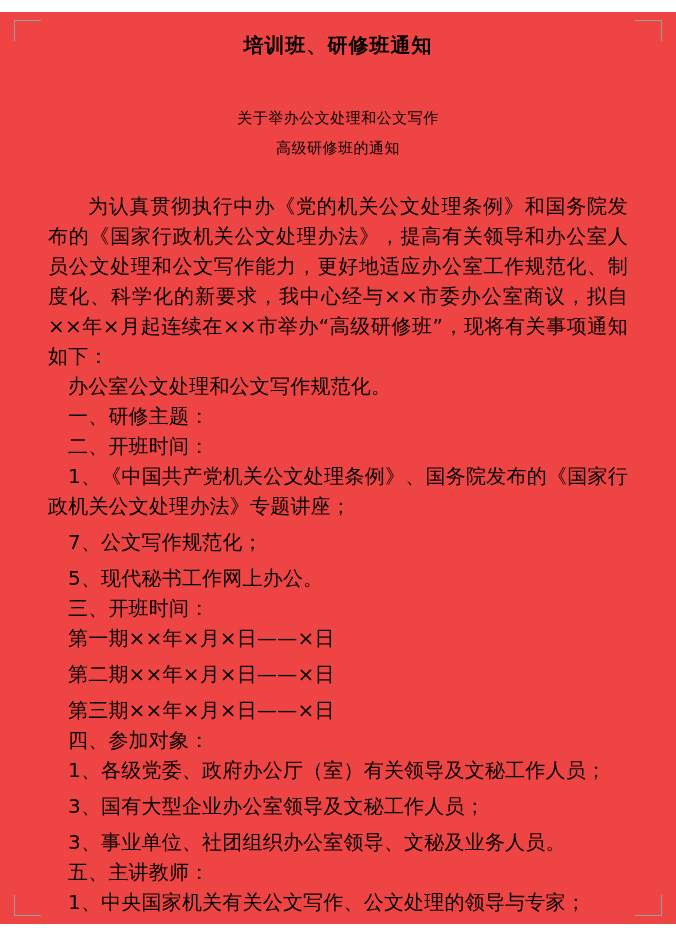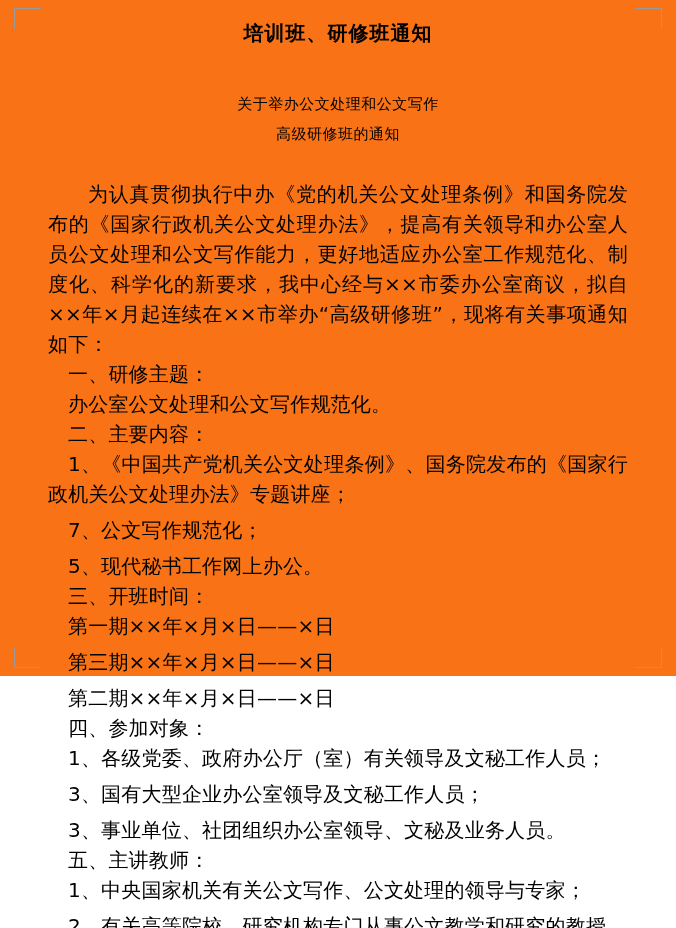--- a/index.html
+++ b/index.html
@@ -12,24 +12,24 @@
     height: 928px;
     position: relative;
     font-family: "DejaVu Sans", "Liberation Sans", sans-serif;
     color: #000000;
     overflow: hidden;
   }
 
   .page {
     position: absolute;
     left: 0;
-    top: 0;
+    top: 12px;
     width: 676px;
-    height: 676px;
-    background: #f97316;
+    height: 912px;
+    background: #ef4444;
   }
 
   
   .crop {
     position: absolute;
     border-color: #9a9a9a;
     border-style: solid;
     width: 26px;
     height: 20px;
   }
@@ -50,21 +50,20 @@
     font-size: 20px;
     font-weight: bold;
     letter-spacing: 1px;
     margin: 6px 0 0 0;
     font-family: "DejaVu Serif", "Liberation Serif", serif;
   }
 
   .subtitle-block {
     margin-top: 44px;
     text-align: center;
-    font-family: Liberation Mono, monospace;
   }
   .subtitle-line {
     font-size: 15px;
     line-height: 30px;
     letter-spacing: 0.5px;
   }
 
   .body-block {
     margin-top: 28px;
   }
@@ -94,30 +93,30 @@
 
     <h1 class="doc-title">培训班、研修班通知</h1>
 
     <div class="subtitle-block">
       <div class="subtitle-line">关于举办公文处理和公文写作</div>
       <div class="subtitle-line">高级研修班的通知</div>
     </div>
 
     <div class="body-block">
       <p class="para indent2">为认真贯彻执行中办《党的机关公文处理条例》和国务院发布的《国家行政机关公文处理办法》，提高有关领导和办公室人员公文处理和公文写作能力，更好地适应办公室工作规范化、制度化、科学化的新要求，我中心经与××市委办公室商议，拟自××年×月起连续在××市举办“高级研修班”，现将有关事项通知如下：</p>
+      <p class="para indent1">办公室公文处理和公文写作规范化。</p>
       <p class="para indent1">一、研修主题：</p>
-      <p class="para indent1">办公室公文处理和公文写作规范化。</p>
-      <p class="para indent1">二、主要内容：</p>
+      <p class="para indent1">二、开班时间：</p>
       <p class="para indent1">1、《中国共产党机关公文处理条例》、国务院发布的《国家行政机关公文处理办法》专题讲座；</p>
       <p class="para indent1 gap">7、公文写作规范化；</p>
       <p class="para indent1 gap">5、现代秘书工作网上办公。</p>
       <p class="para indent1">三、开班时间：</p>
       <p class="para indent1">第一期××年×月×日——×日</p>
+      <p class="para indent1 gap">第二期××年×月×日——×日</p>
       <p class="para indent1 gap">第三期××年×月×日——×日</p>
-      <p class="para indent1 gap">第二期××年×月×日——×日</p>
       <p class="para indent1">四、参加对象：</p>
       <p class="para indent1">1、各级党委、政府办公厅（室）有关领导及文秘工作人员；</p>
       <p class="para indent1 gap">3、国有大型企业办公室领导及文秘工作人员；</p>
       <p class="para indent1 gap">3、事业单位、社团组织办公室领导、文秘及业务人员。</p>
       <p class="para indent1">五、主讲教师：</p>
       <p class="para indent1">1、中央国家机关有关公文写作、公文处理的领导与专家；</p>
       <p class="para indent1 gap">2、有关高等院校、研究机构专门从事公文教学和研究的教授。</p>
 
     </div>
 

